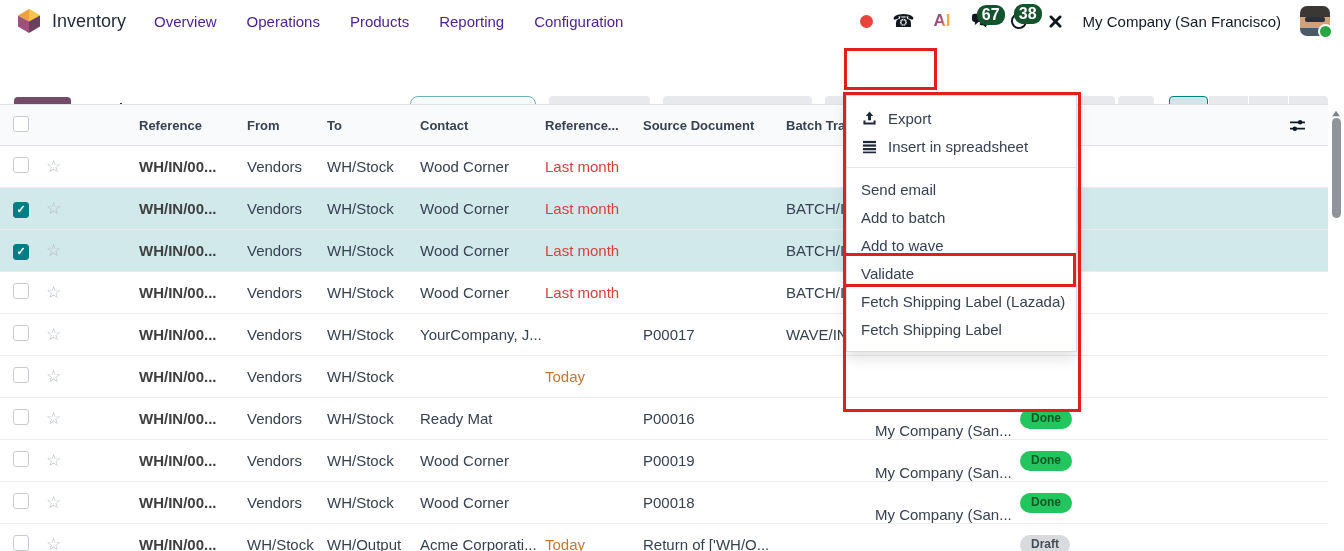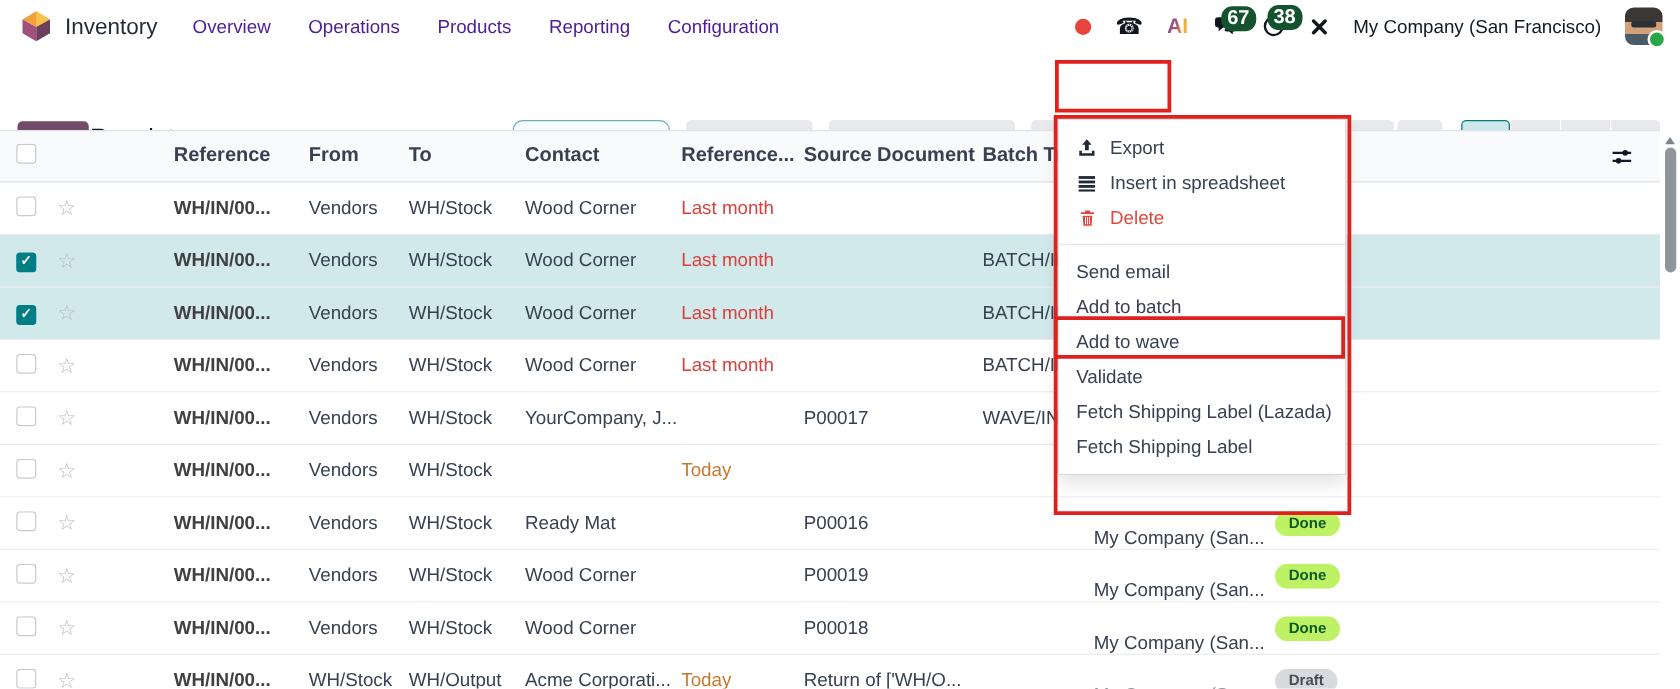--- a/index.html
+++ b/index.html
@@ -38,21 +38,21 @@
   .cp-right{position:absolute;right:16px;top:54px;display:flex;align-items:center;}
   .pager-text{font-size:15px;color:#4b5563;margin-right:15px;white-space:nowrap;}
   .pager-btn{width:36px;height:33px;display:flex;align-items:center;justify-content:center;background:#e7e9ed;border:none;border-radius:4px;color:#8a9097;margin-left:3px;}
   .vswitch{display:flex;gap:1px;margin-left:15px;}
   .vs-btn{width:39px;height:33px;box-sizing:border-box;display:flex;align-items:center;justify-content:center;background:#e7e9ed;border:none;color:#1f2937;}
   .vs-btn:first-child{border-radius:4px 0 0 4px;}
   .vs-btn:last-child{border-radius:0 4px 4px 0;}
   .vs-btn.active{background:#cfe7ea;border:1px solid #017e84;border-radius:4px;color:#0b4f54;}
   
   .table-area{position:absolute;left:0;top:104px;width:1330px;}
-  .thead{display:flex;align-items:center;height:42px;box-sizing:border-box;background:#f9fafb;border-top:1px solid #dfe3e8;border-bottom:1px solid #dfe3e8;font-weight:700;color:#374151;font-size:16px;position:relative;}
+  .thead{display:flex;align-items:center;height:42px;box-sizing:border-box;background:#f9fafb;border-top:1px solid #dfe3e8;border-bottom:1px solid #dfe3e8;font-weight:700;color:#374151;font-size:13px;position:relative;}
   .trow{display:flex;align-items:center;height:42px;box-sizing:border-box;border-bottom:1px solid #ececee;background:#fff;font-size:15px;}
   .trow.selected{background:#d2e9ec;}
   .cell{white-space:nowrap;overflow:hidden;box-sizing:border-box;padding-right:6px;}
   .col-check{width:38px;padding-left:13px;}
   .col-star{width:37px;text-align:center;}
   .col-ref{width:172px;padding-left:64px;}
   .col-from{width:80px;}
   .col-to{width:93px;}
   .col-contact{width:125px;}
   .col-sched{width:98px;}
@@ -61,21 +61,21 @@
   .col-company{width:145px;margin-top:24px;}
   .col-status{width:95px;}
   .col-fill{flex:1;}
   .ref{font-weight:700;color:#404040;}
   .tone-danger{color:#d9413c;}
   .tone-warning{color:#c8782f;}
   .checkbox{width:16px;height:16px;box-sizing:border-box;border:1px solid #c7cbd1;border-radius:3px;background:#fff;display:inline-flex;align-items:center;justify-content:center;font-size:11px;font-weight:700;color:#fff;line-height:1;}
   .checkbox.checked{background:#017e84;border-color:#017e84;}
   .star{font-size:17px;color:#b4bac1;line-height:1;}
   .pill{display:inline-block;padding:2.5px 11px;border-radius:11px;font-size:12px;font-weight:700;line-height:1.25;}
-  .pill-success{background:#bef264;color:#0d5a22;text-align:right;}
+  .pill-success{background:#22c55e;color:#0d5a22;text-align:right;}
   .pill-muted{background:#d8dadd;color:#474d54;}
   .hdr-sliders{position:absolute;right:24px;top:12px;color:#111827;}
   
   .scrollbar{position:absolute;right:0;top:100px;width:16px;height:451px;background:#fff;z-index:6;}
   .sb-arrow{position:absolute;right:3px;top:4px;color:#7d838a;}
   .sb-thumb{position:absolute;right:3px;top:18px;width:9px;height:100px;border-radius:5px;background:#8f959b;}
   
   .dropdown{position:absolute;left:846px;top:95px;width:231px;box-sizing:border-box;background:#fff;border:1px solid #d8dce0;box-shadow:0 6px 14px rgba(0,0,0,.12);z-index:5;padding:8px 0;}
   .dd-item{height:28px;display:flex;align-items:center;gap:10px;padding-left:14px;font-size:15px;color:#374151;white-space:nowrap;}
   .dd-item .ic{width:17px;display:flex;align-items:center;justify-content:center;color:#1f2937;flex:0 0 auto;}
@@ -412,29 +412,20 @@
           <span class="ic">
             <svg width="15" height="15" viewBox="0 0 16 16" fill="currentColor">
               <rect x="1" y="2" width="14" height="2.4"></rect>
               <rect x="1" y="5.8" width="14" height="2.4"></rect>
               <rect x="1" y="9.6" width="14" height="2.4"></rect>
               <rect x="1" y="13.4" width="14" height="1.8"></rect>
             </svg>
           </span>
           <span>Insert in spreadsheet</span>
         </div>
-        <div class="dd-item danger">
-          <span class="ic">
-            <svg width="14" height="15" viewBox="0 0 16 16" fill="currentColor">
-              <path d="M6 1h4l.6 1.6H14V4.2H2V2.6h3.4z"></path>
-              <path d="M3 5.4h10l-.9 10H3.9zM6.2 7v6.6M8 7v6.6M9.8 7v6.6" stroke="#fff" stroke-width="0.9"></path>
-            </svg>
-          </span>
-          <span>Delete</span>
-        </div>
       </div>
     <div class="dd-sep"></div>
     <div id="dd-group2">
         <div class="dd-item">
           <span>Send email</span>
         </div>
         <div class="dd-item">
           <span>Add to batch</span>
         </div>
         <div class="dd-item">

